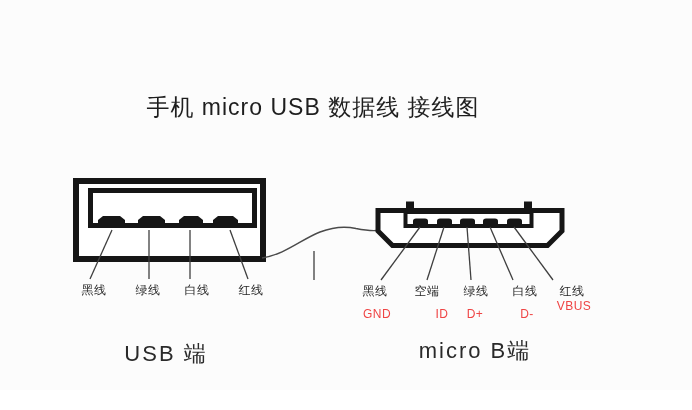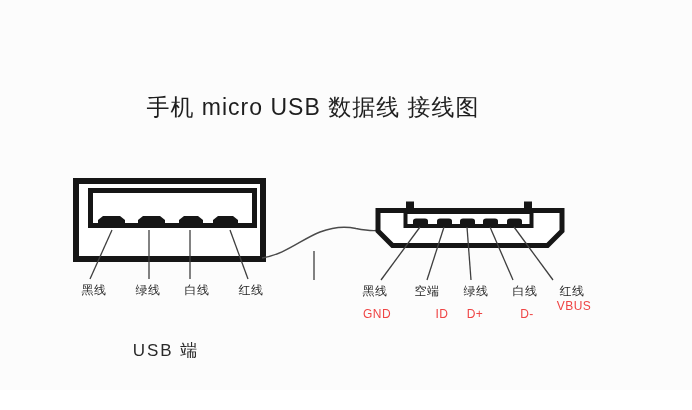--- a/index.html
+++ b/index.html
@@ -26,21 +26,21 @@
     margin:0;
   }
   .lbl{
     position:absolute;
     transform:translateX(-50%);
     white-space:nowrap;
     color:#262626;
   }
   .wire-lbl{font-size:12px;letter-spacing:0.5px;}
   .sig-lbl{font-size:12px;color:#ef4444;letter-spacing:0.5px;}
-  .end-lbl{font-size:17px;color:#2a2a2a;letter-spacing:2px;}
+  .end-lbl{font-size:22px;color:#2a2a2a;letter-spacing:2px;}
   .outline{fill:#ffffff;stroke:#161616;}
   .pin{fill:#161616;stroke:none;}
   .ptr{stroke:#3f3f3f;stroke-width:1.3;fill:none;}
   .cable{stroke:#4a4a4a;stroke-width:1.4;fill:none;}
 </style>
 </head>
 <body>
 
 <div class="stage">
 
@@ -102,14 +102,15 @@
   <div class="lbl wire-lbl" style="left:525px;top:283px">白线</div>
   <div class="lbl wire-lbl" style="left:572px;top:283px">红线</div>
 
   <div class="lbl sig-lbl" style="left:377px;top:307px">GND</div>
   <div class="lbl sig-lbl" style="left:442px;top:307px">ID</div>
   <div class="lbl sig-lbl" style="left:475px;top:307px">D+</div>
   <div class="lbl sig-lbl" style="left:527px;top:307px">D-</div>
   <div class="lbl sig-lbl" style="left:574px;top:299px">VBUS</div>
 
   <div class="lbl end-lbl" style="left:166px;top:339px">USB 端</div>
+  <div class="lbl end-lbl" style="left:475px;top:336px">micro B端</div>
 
 </div>
 
 </body></html>

